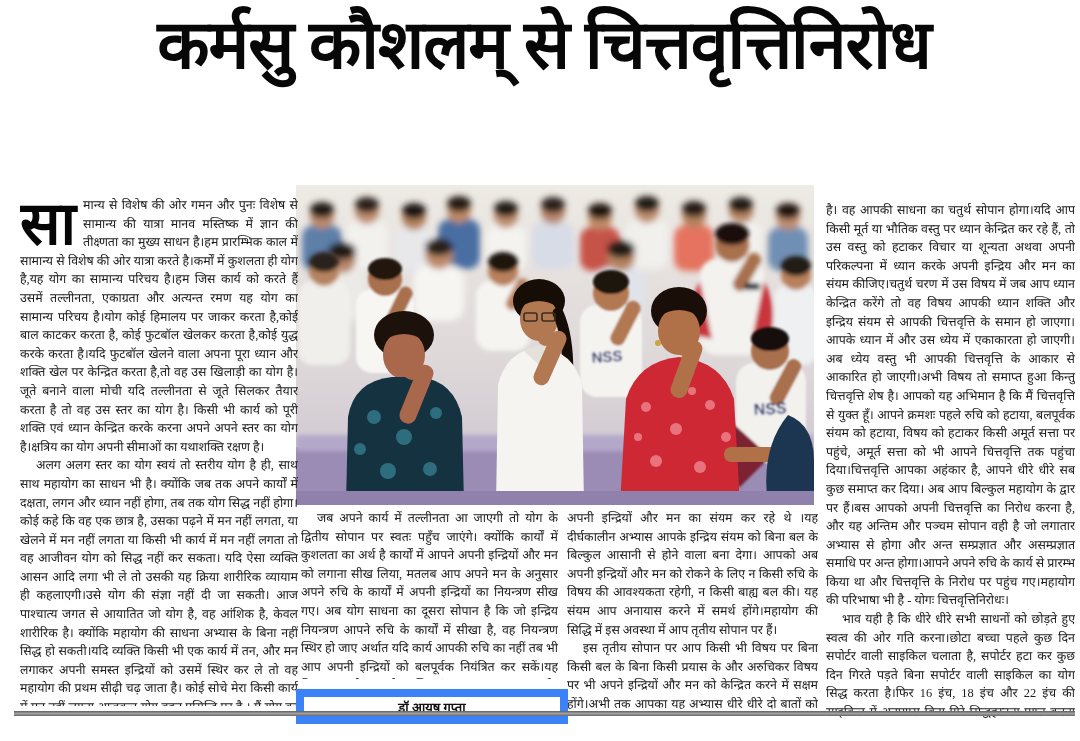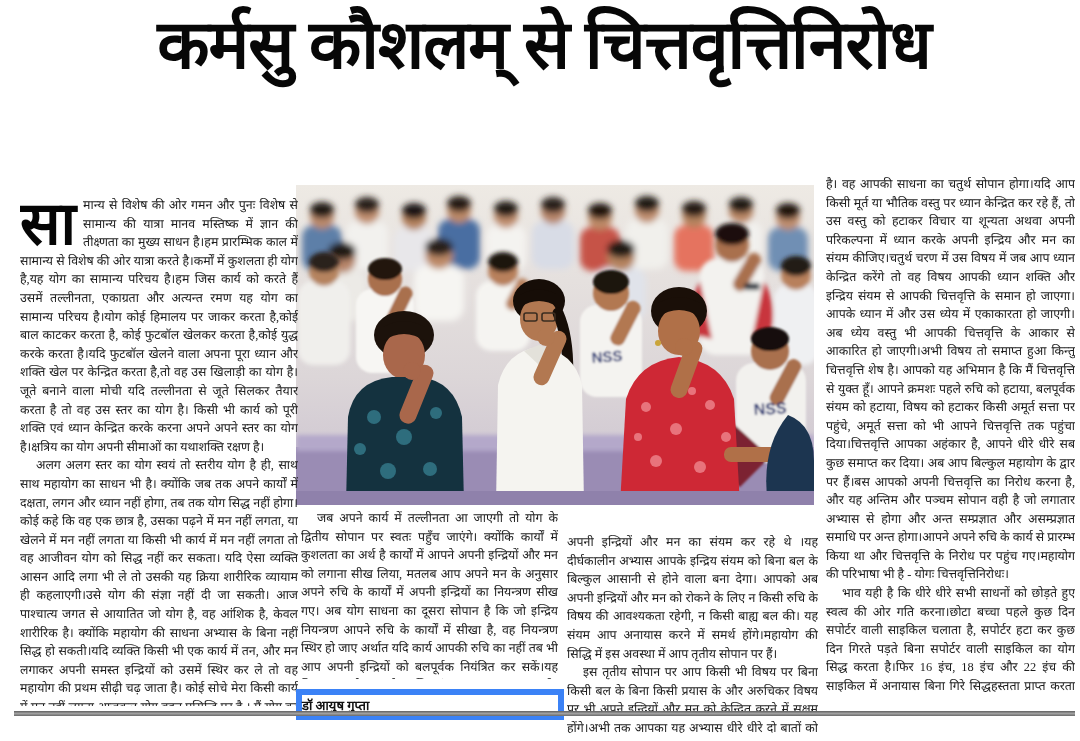--- a/index.html
+++ b/index.html
@@ -20,31 +20,31 @@
   .col p { margin:0; }
   .col p.indent { text-indent:16px; }
   .dropcap {
     float:left; font-size:60px; line-height:50px; font-weight:bold;
     padding:3px 7px 0 0; color:#050505;
   }
   .photo-wrap { position:absolute; left:296px; top:185px; width:518px; height:320px; background:#ded8d2; }
   .photo-wrap svg { display:block; }
   .byline-box {
     position:absolute; left:296px; top:689px; width:256px; height:19px;
-    border:6px solid #3b82f6; background:#fff; display:flex; align-items:center; justify-content:flex-start;
+    border:8px solid #3b82f6; background:#fff; display:flex; align-items:center; justify-content:center;
     font-weight:bold; font-size:13px; color:#111;
   }
   .bottom-rule {
     position:absolute; left:14px; top:711px; width:1061px; height:5px;
     background:linear-gradient(#5f5f5f,#a0a0a0,#6a6a6a);
   }
   .col1 { left:20px;  top:196px; width:278px; height:510px; }
   .col2 { left:301px; top:509px; width:257px; height:170px; }
-  .col3 { left:567px; top:533px; width:251px; height:200px; }
-  .col4 { left:826px; top:175px; width:249px; height:518px; }
+  .col3 { left:567px; top:509px; width:251px; height:200px; }
+  .col4 { left:826px; top:201px; width:249px; height:518px; }
 </style>
 </head>
 <body>
 
 <div class="page">
 
   <div class="headline">
     <span class="hl-line">कर्मसु कौशलम् से चित्तवृत्तिनिरोध</span>
   </div>
 

